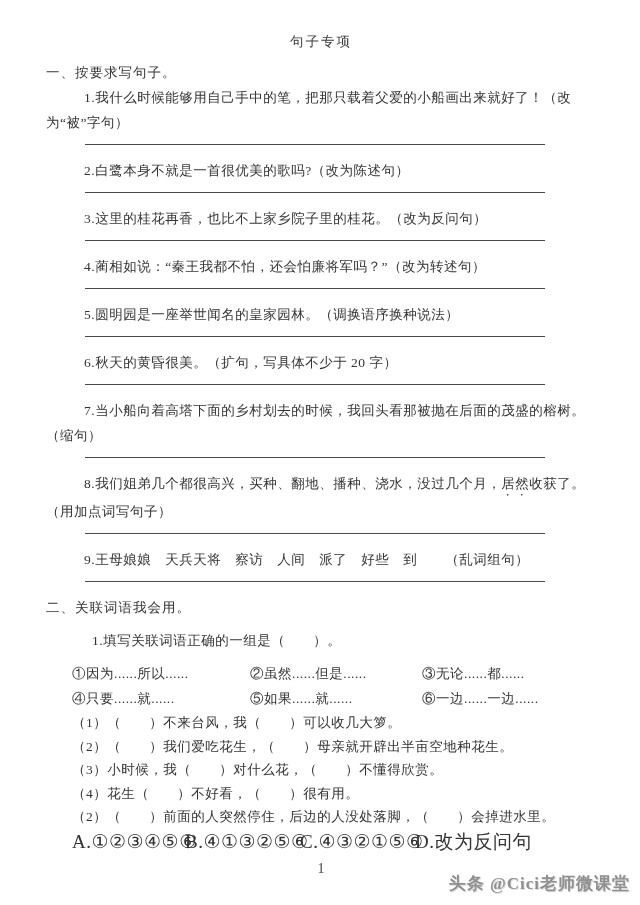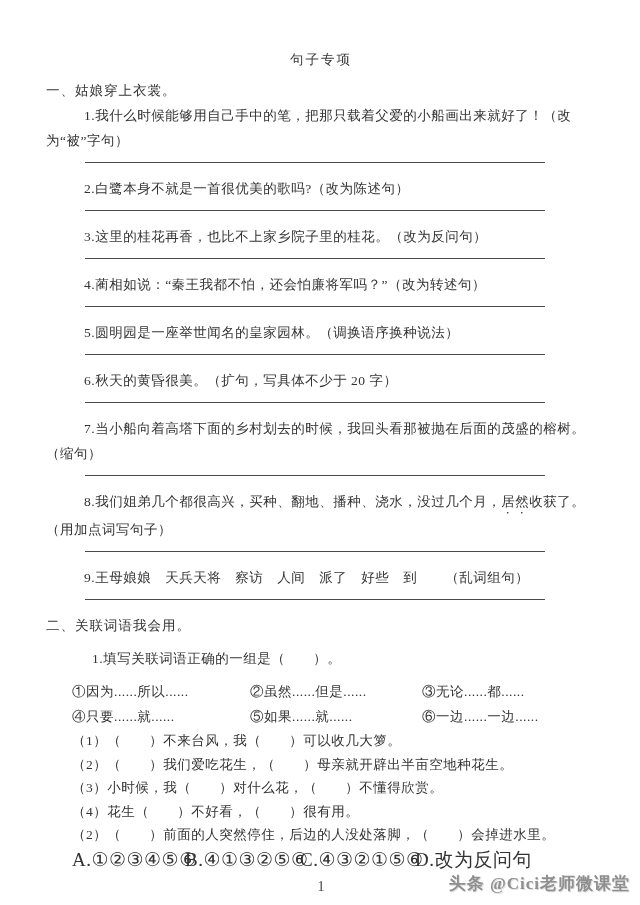--- a/index.html
+++ b/index.html
@@ -12,21 +12,21 @@
     height: 905px;
     overflow: hidden;
     font-family: "Liberation Serif", "DejaVu Serif", serif;
     color: #333333;
   }
   .page {
     position: relative;
     width: 640px;
     height: 905px;
     box-sizing: border-box;
-    padding: 50px 44px 0 46px;
+    padding: 32px 44px 0 46px;
     background: #ffffff;
   }
   .doc-title {
     text-align: center;
     font-size: 13.5px;
     letter-spacing: 2px;
     line-height: 20px;
     margin: 0 0 8px 0;
     font-weight: 400;
     color: #3a3a3a;
@@ -105,21 +105,21 @@
     letter-spacing: 1px;
   }
 </style>
 </head>
 <body>
 
 <div class="page">
 
   <h1 class="doc-title">句子专项</h1>
 
-  <p class="section-heading">一、姑娘穿上衣裳。</p>
+  <p class="section-heading">一、按要求写句子。</p>
 
   <p class="question">1.我什么时候能够用自己手中的笔，把那只载着父爱的小船画出来就好了！（改为“被”字句）</p>
   <div class="answer-line"></div>
 
   <p class="question">2.白鹭本身不就是一首很优美的歌吗?（改为陈述句）</p>
   <div class="answer-line"></div>
 
   <p class="question">3.这里的桂花再香，也比不上家乡院子里的桂花。（改为反问句）</p>
   <div class="answer-line"></div>
 

